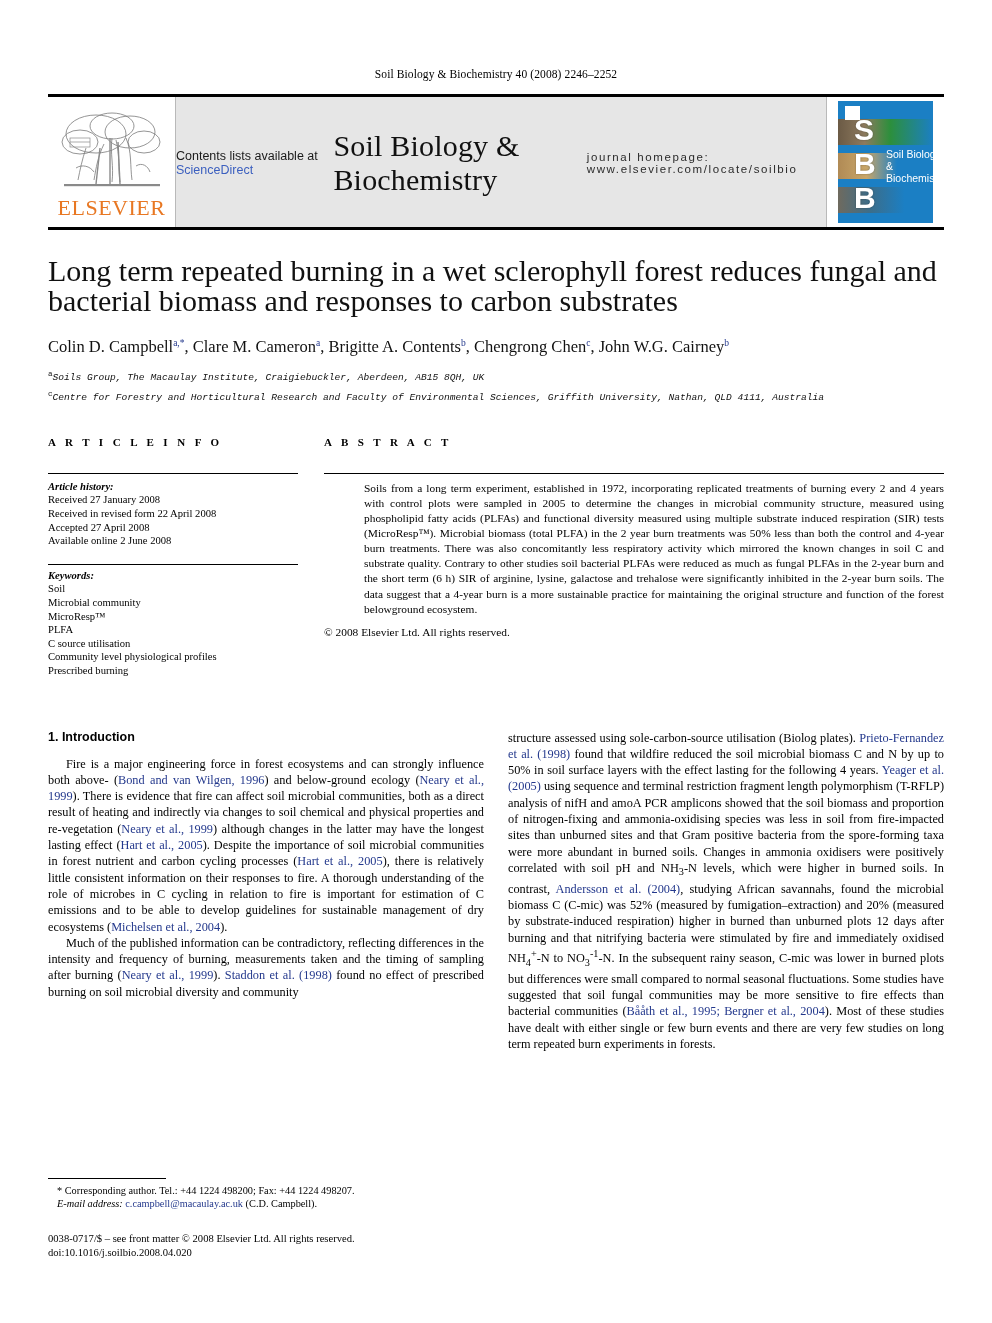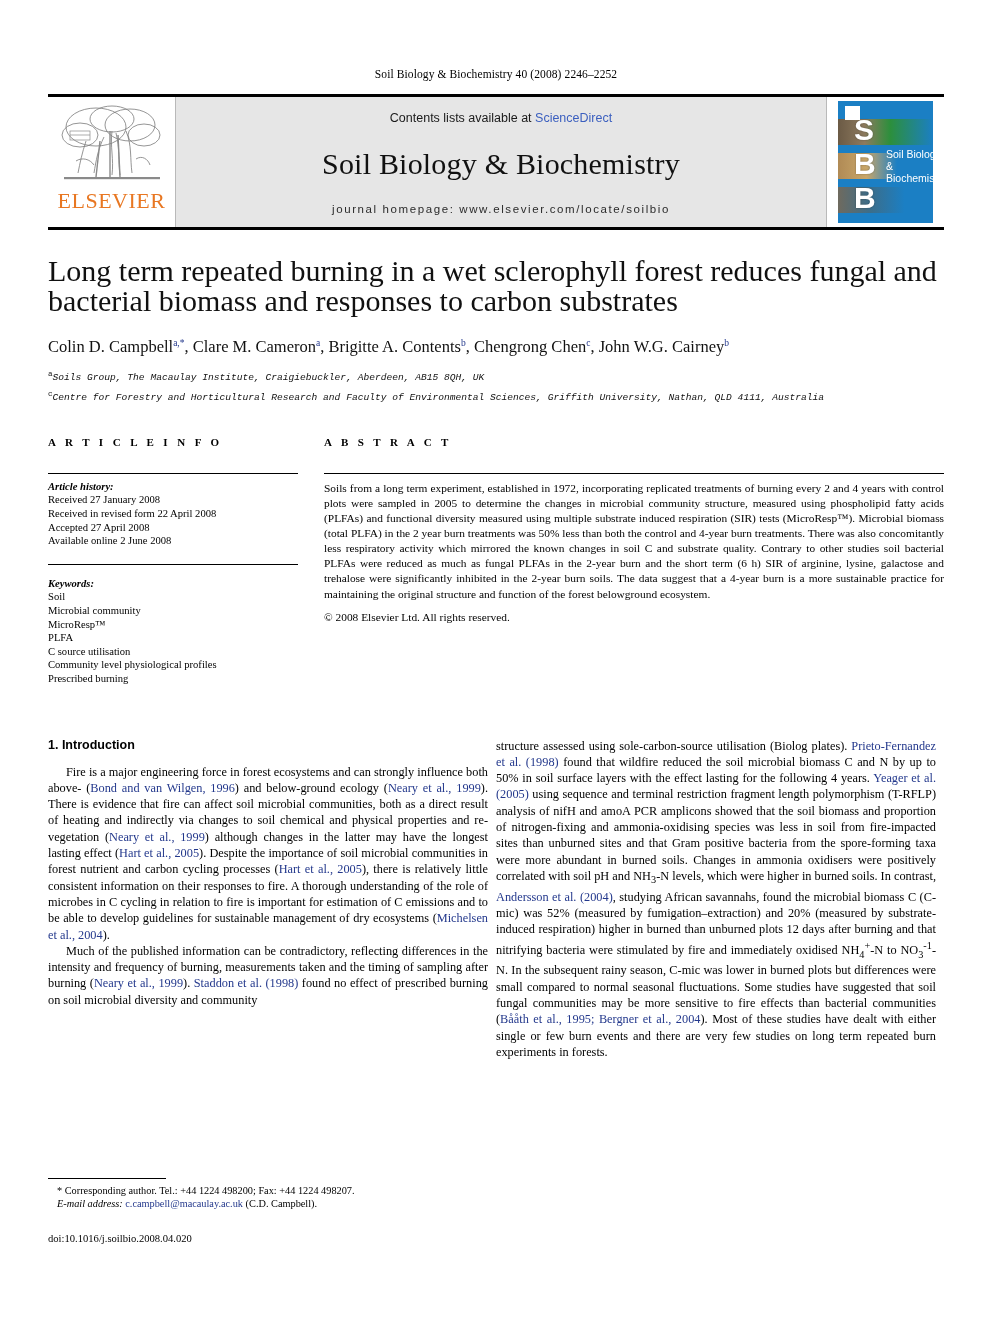--- a/index.html
+++ b/index.html
@@ -34,36 +34,36 @@
     height: 133px;
   }
   .logo-box {
     width: 128px;
     border-right: 1px solid #b9b9b9;
     background: #fff;
     display: flex;
     flex-direction: column;
     align-items: center;
     justify-content: flex-start;
-    padding-top: 4px;
+    padding-top: 11px;
   }
   .tree-svg { display: block; }
   .elsevier-word {
     font-family: "Liberation Serif", serif;
     font-size: 22px;
     letter-spacing: .5px;
     color: #E87722;
     margin-top: 1px;
     line-height: 1;
   }
   .center-box {
     flex: 1;
     background: #e6e6e6;
     display: flex;
-    flex-direction: column;
+    flex-direction: row;
     align-items: center;
     justify-content: space-between;
     padding: 14px 0 12px 0;
   }
   .contents-line {
     font-family: "Liberation Sans", sans-serif;
     font-size: 12.5px;
     color: #1a1a1a;
   }
   .contents-line .sd { color: #3b5fbf; }
@@ -159,34 +159,35 @@
     font-family: "Liberation Serif", serif;
     font-weight: bold;
     font-size: 11px;
     letter-spacing: 3.4px;
     margin-bottom: 25px;
   }
   .rule-top { border-top: 1.5px solid #000; }
   .info-body { padding-top: 6px; font-size: 10.6px; line-height: 13.6px; }
   .info-body .it { font-style: italic; font-weight: bold; }
   .info-gap { height: 12px; }
-  .kw-rule { border-top: 1px solid #000; margin-top: 4px; padding-top: 12px; }
+  .kw-rule { border-top: 1px solid #000; margin-top: 4px; padding-top: 4px; }
   .abstract-body {
     padding-top: 7px;
     font-size: 11.4px;
     line-height: 15.1px;
     text-align: justify;
+    margin-left: 40px;
   }
   .copyright { text-align: left; margin-top: 9px; font-size: 11.4px; }
 
   
   .body-cols {
     margin: 52px 48px 16px 48px;
     display: flex;
-    gap: 8px;
+    gap: 24px;
   }
   .bcol { width: 440px; }
   h2.section-head {
     font-family: "Liberation Sans", sans-serif;
     font-weight: bold;
     font-size: 12.5px;
     margin: 0 0 12px 0;
   }
   p.para {
     margin: 0;
@@ -357,16 +358,17 @@
     <div class="fn-rule"></div>
     <div class="footnote">* Corresponding author. Tel.: +44 1224 498200; Fax: +44 1224 498207.</div>
     <div class="footnote">
       <span class="em">E-mail address:</span>
       <a href="#">c.campbell@macaulay.ac.uk</a>
       <span>(C.D. Campbell).</span>
     </div>
   </div>
 
   <div class="footer-block">
+    <div>0038-0717/$ – see front matter © 2008 Elsevier Ltd. All rights reserved.</div>
     <div>doi:10.1016/j.soilbio.2008.04.020</div>
   </div>
 
 </div>
 
 </body></html>

